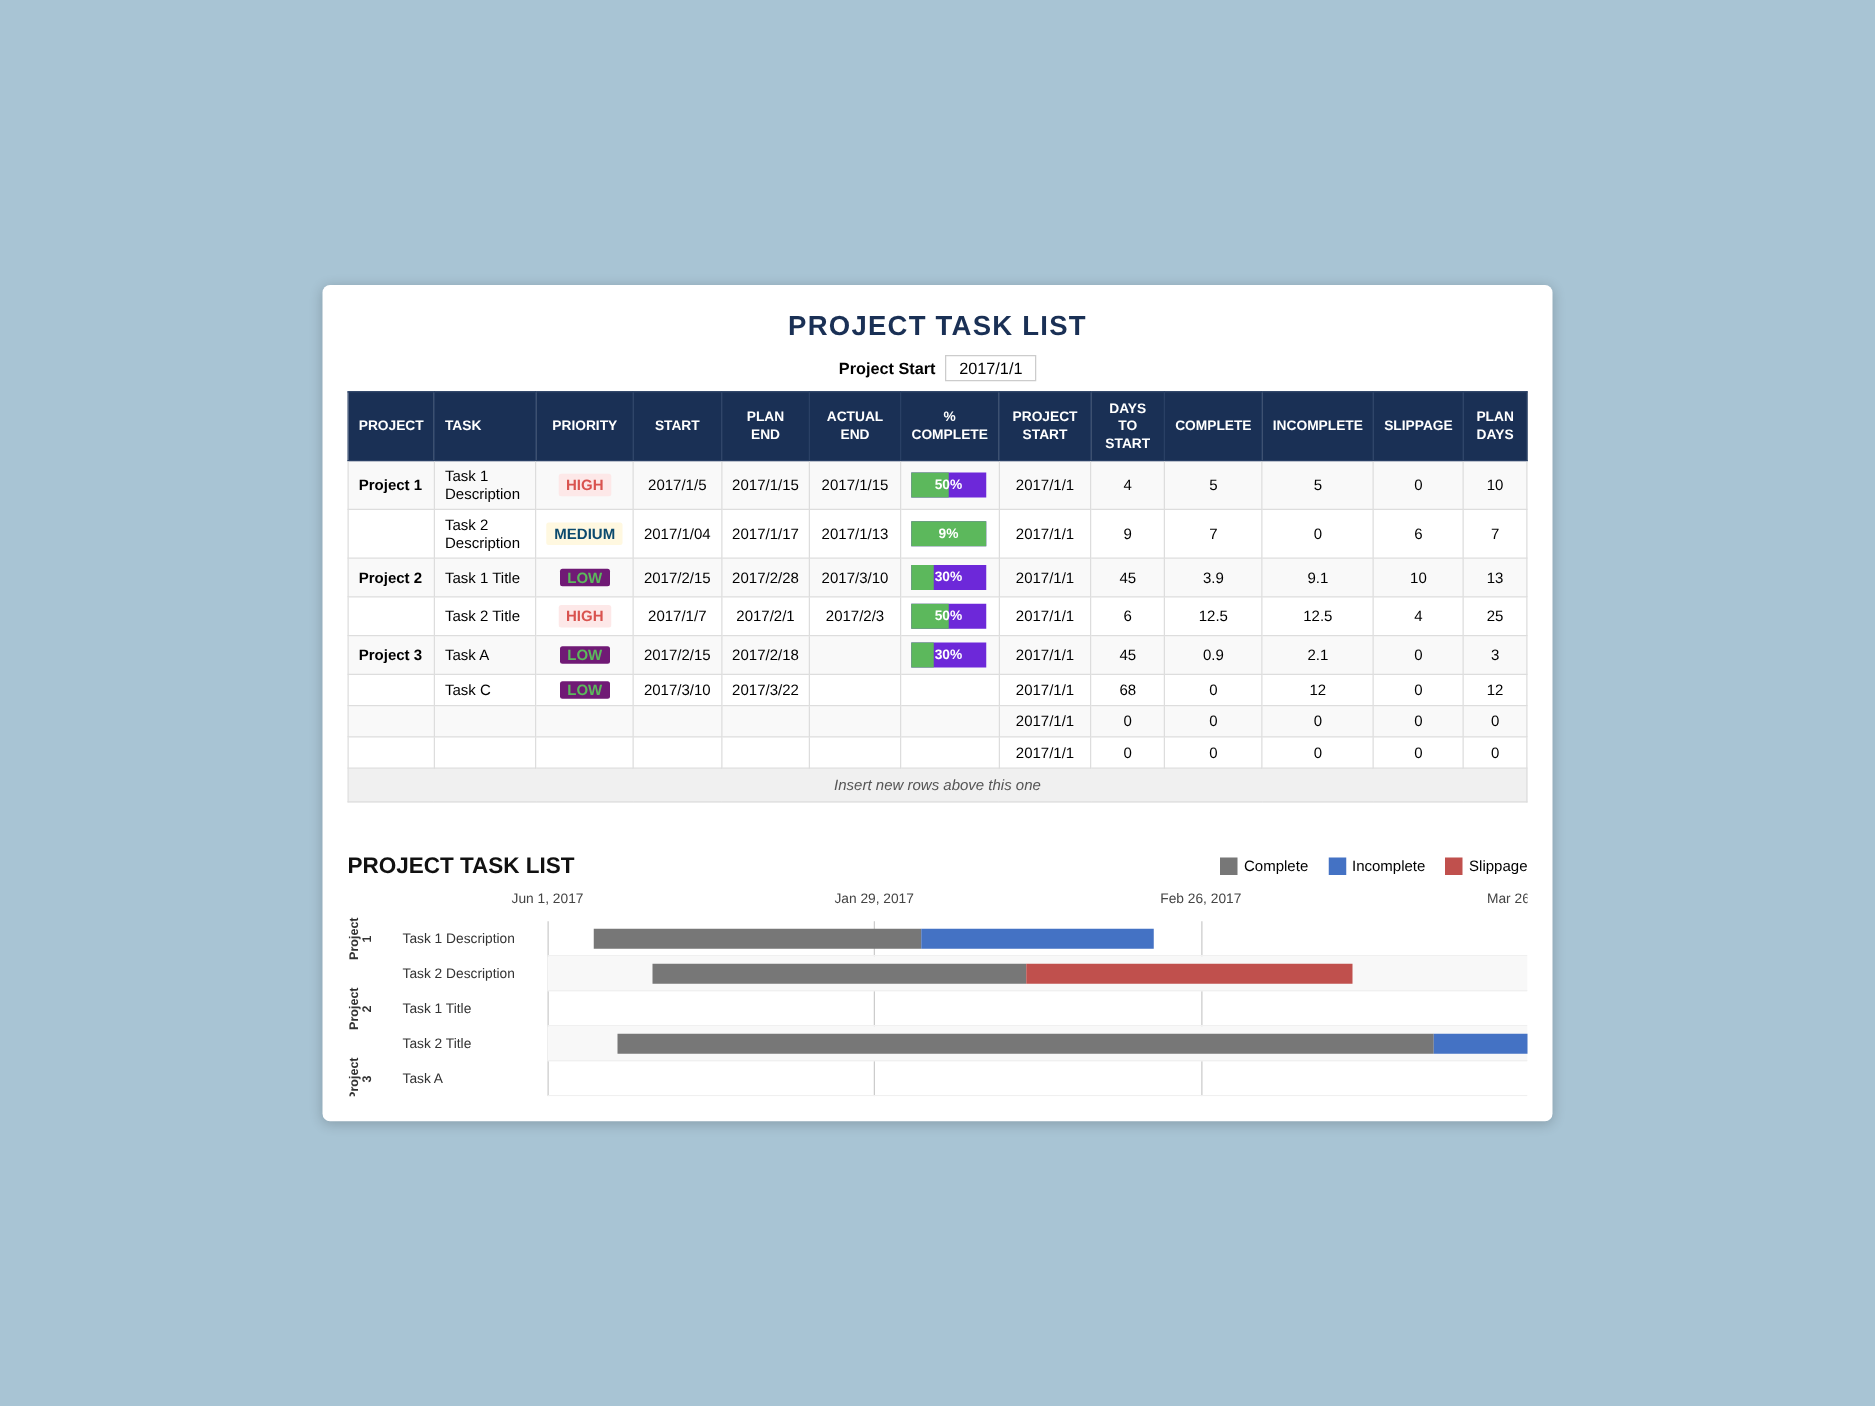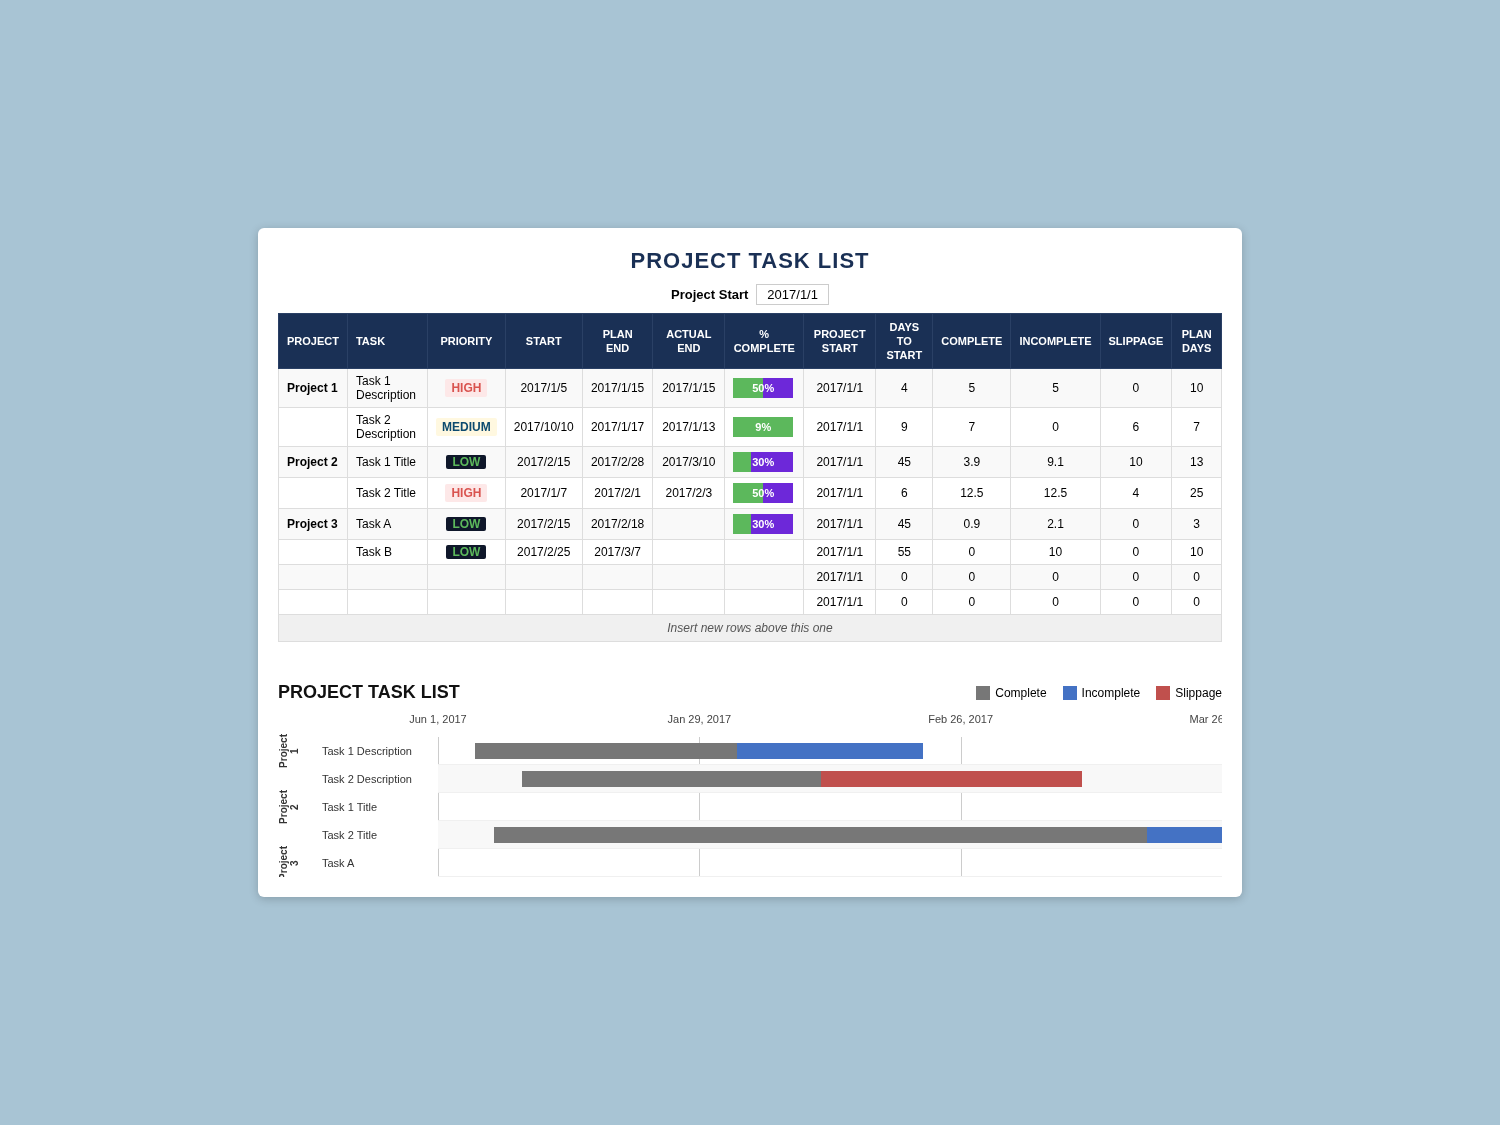--- a/index.html
+++ b/index.html
@@ -87,21 +87,21 @@
     .priority-medium {
       color: #0c4a6e;
       font-weight: bold;
       background-color: #fff8e0;
       padding: 2px 6px;
       border-radius: 2px;
     }
     .priority-low {
       color: #5cb85c;
       font-weight: bold;
-      background-color: #0f172a;
+      background-color: #701a75;
       padding: 0 6px;
       border-radius: 2px;
     }
     .pct-bar-cell {
       position: relative;
       text-align: center;
     }
     .pct-bar {
       display: inline-block;
       position: relative;
@@ -215,21 +215,21 @@
     <td>4</td>
     <td>5</td>
     <td>5</td>
     <td>0</td>
     <td>10</td>
   </tr>
           <tr>
     <td class="left-align bold"></td>
     <td class="left-align">Task 2 Description</td>
     <td><span class="priority-medium">MEDIUM</span></td>
-    <td>2017/10/10</td>
+    <td>2017/1/04</td>
     <td>2017/1/17</td>
     <td>2017/1/13</td>
     <td class="pct-bar-cell"><div class="pct-bar"><div class="pct-fill" style="width:100%"></div><div class="pct-text">9%</div></div></td>
     <td>2017/1/1</td>
     <td>9</td>
     <td>7</td>
     <td>0</td>
     <td>6</td>
     <td>7</td>
   </tr>
@@ -273,32 +273,32 @@
     <td class="pct-bar-cell"><div class="pct-bar"><div class="pct-fill" style="width:30%"></div><div class="pct-text">30%</div></div></td>
     <td>2017/1/1</td>
     <td>45</td>
     <td>0.9</td>
     <td>2.1</td>
     <td>0</td>
     <td>3</td>
   </tr>
           <tr>
     <td class="left-align bold"></td>
-    <td class="left-align">Task B</td>
+    <td class="left-align">Task C</td>
     <td><span class="priority-low">LOW</span></td>
-    <td>2017/2/25</td>
-    <td>2017/3/7</td>
+    <td>2017/3/10</td>
+    <td>2017/3/22</td>
     <td></td>
     <td class="pct-bar-cell"></td>
     <td>2017/1/1</td>
-    <td>55</td>
-    <td>0</td>
-    <td>10</td>
-    <td>0</td>
-    <td>10</td>
+    <td>68</td>
+    <td>0</td>
+    <td>12</td>
+    <td>0</td>
+    <td>12</td>
   </tr>
           <tr>
     <td class="left-align bold"></td>
     <td class="left-align"></td>
     <td></td>
     <td></td>
     <td></td>
     <td></td>
     <td class="pct-bar-cell"></td>
     <td>2017/1/1</td>

